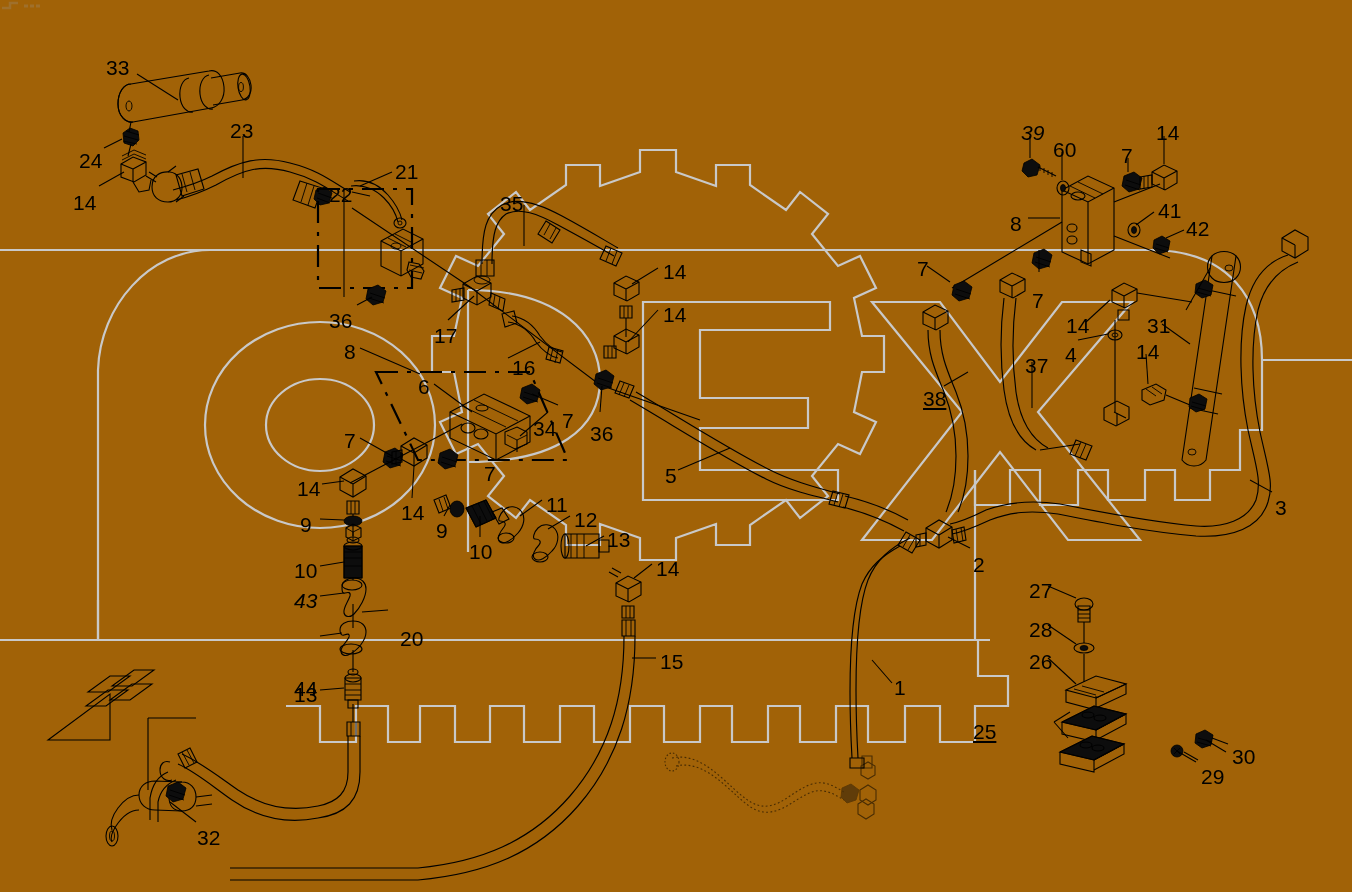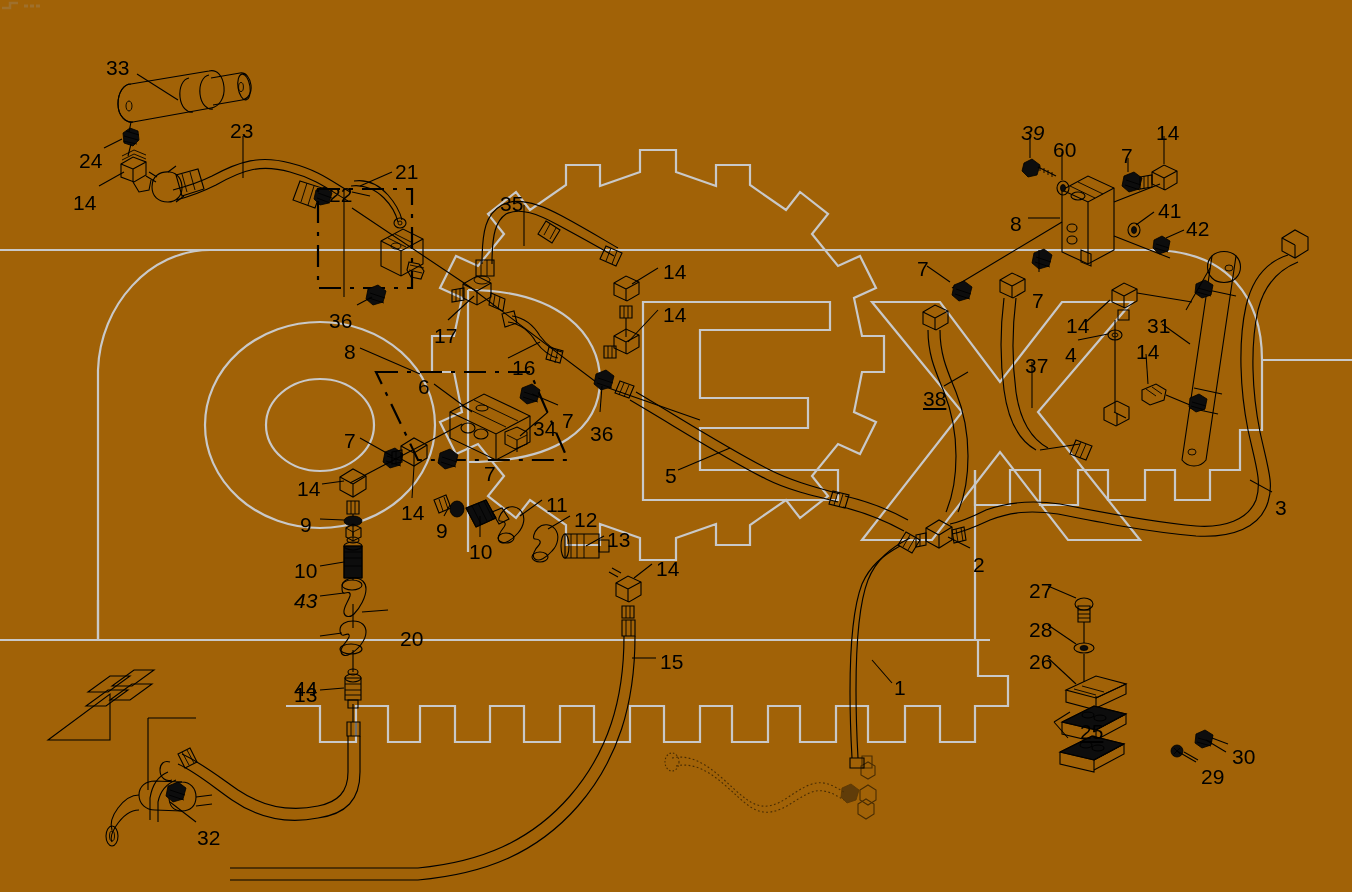--- a/index.html
+++ b/index.html
@@ -702,17 +702,17 @@
   <div class="lbl" style="left:1010px;top:213px;">8</div>
   <div class="lbl" style="left:1158px;top:200px;">41</div>
   <div class="lbl" style="left:1186px;top:218px;">42</div>
   <div class="lbl" style="left:1066px;top:315px;">14</div>
   <div class="lbl" style="left:1065px;top:344px;">4</div>
   <div class="lbl" style="left:1147px;top:315px;">31</div>
   <div class="lbl" style="left:1136px;top:341px;">14</div>
   <div class="lbl" style="left:1029px;top:580px;">27</div>
   <div class="lbl" style="left:1029px;top:619px;">28</div>
   <div class="lbl" style="left:1029px;top:651px;">26</div>
-  <div class="lbl" style="left:1080px;top:721px;text-decoration:underline;">25</div>
+  <div class="lbl" style="left:973px;top:721px;text-decoration:underline;">25</div>
   <div class="lbl" style="left:1201px;top:766px;">29</div>
   <div class="lbl" style="left:1232px;top:746px;">30</div>
 
 </div>
 
 </body></html>

